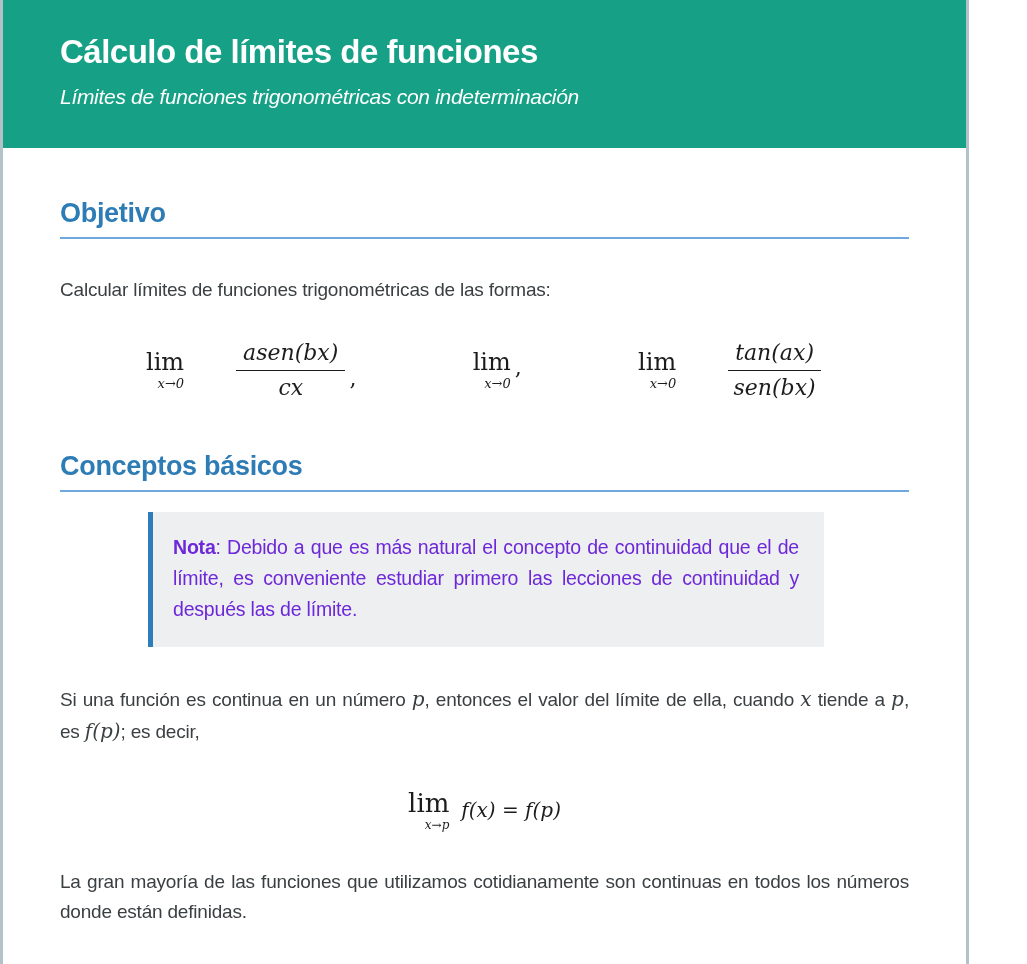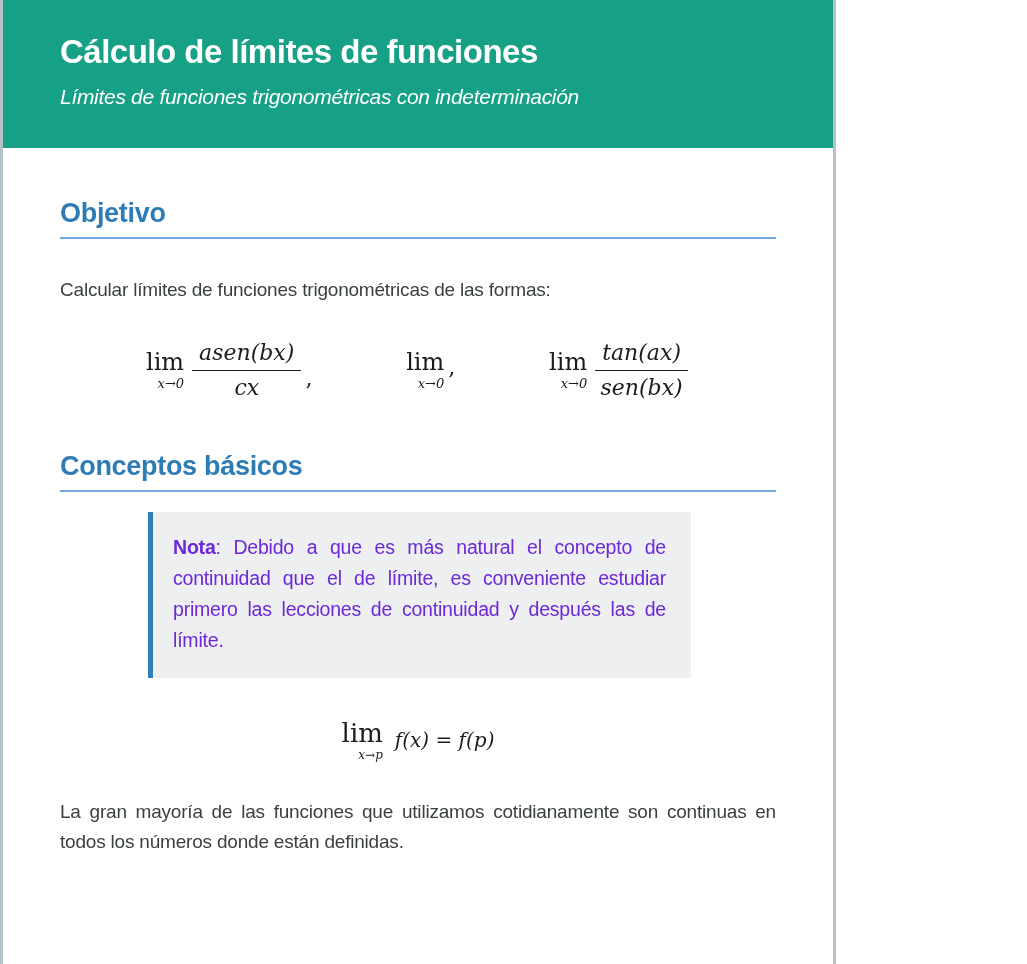--- a/index.html
+++ b/index.html
@@ -1,18 +1,18 @@
 <!DOCTYPE html>
 <html lang="es" style="--header-bg: #16a085; --title-text: #ffffff; --heading-blue: #2e7cb5; --underline-blue: #6fa8dc; --note-bg: #edeff1; --note-border: #2d7dbb; --page-edge: #b3c2c9; --body-text: #3a3f42;"><head>
 <meta charset="utf-8">
 <style>
   html, body { margin: 0; padding: 0; background: #ffffff; }
   .page {
     position: relative;
-    width: 836px;
+    width: 969px;
     height: 964px;
     box-sizing: border-box;
     background: #ffffff;
     border-left: 3px solid var(--page-edge, #b3c2c9);
     border-right: 3px solid var(--page-edge, #b3c2c9);
     overflow: hidden;
     font-family: "Liberation Sans", sans-serif;
     color: var(--body-text, #3a3f42);
   }
 
@@ -91,20 +91,21 @@
     line-height: 1;
   }
   .lim-word { font-size: 24px; }
   .lim-sub  { font-size: 13px; font-style: italic; margin-top: 3px; }
   .frac {
     display: inline-block;
     text-align: center;
     font-size: 22px;
     font-style: italic;
     line-height: 1.25;
+    margin-left: 44px;
   }
   .frac-num { display: block; padding: 0 7px 3px 7px; border-bottom: 1.4px solid #1c1c1c; }
   .frac-den { display: block; padding-top: 3px; }
   .formula-tail { font-size: 22px; align-self: flex-end; margin: 0 0 10px -4px; }
 
   
   .note-box {
     box-sizing: border-box;
     margin: 20px 85px 0 88px; 
     background: var(--note-bg, #edeff1);
@@ -189,20 +190,21 @@
       </span>
 
     </div>
 
     <h2 class="section-heading">Conceptos básicos</h2>
 
     <aside class="note-box">
       <p><span class="note-label">Nota</span><span>: Debido a que es más natural el concepto de continuidad que el de límite, es conveniente estudiar primero las lecciones de continuidad y después las de límite.</span></p>
     </aside>
 
+    <p class="body-text justify"><span>Si una función es continua en un número </span><span class="math-var">p</span><span>, entonces el valor del límite de ella, cuando </span><span class="math-var">x</span><span> tiende a </span><span class="math-var">p</span><span>, es </span><span class="math-var">f(p)</span><span>; es decir,</span></p>
 
     <div class="display-formula">
       <span class="lim-block">
         <span class="lim-word">lim</span>
         <span class="lim-sub">x→p</span>
       </span>
       <span class="display-body">f(x) = f(p)</span>
     </div>
 
     <p class="body-text justify closing">La gran mayoría de las funciones que utilizamos cotidianamente son continuas en todos los números donde están definidas.</p>

